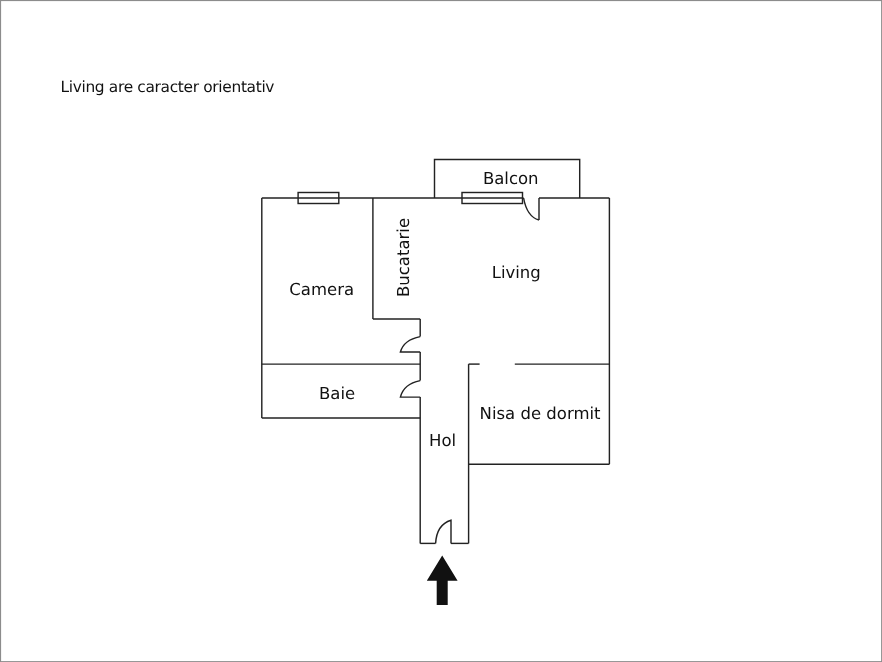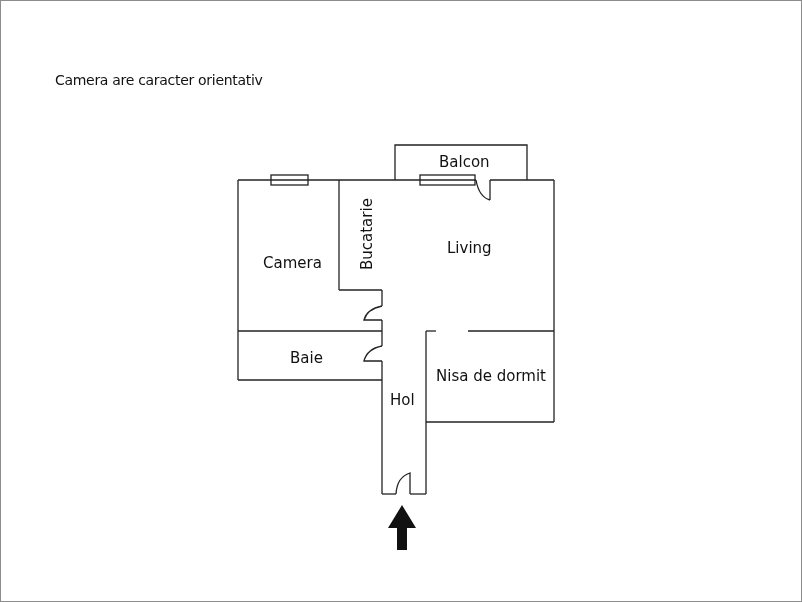--- a/index.html
+++ b/index.html
@@ -12,21 +12,21 @@
     font-family: "DejaVu Sans", sans-serif; font-size: 14px; color: #111;
     letter-spacing: -0.3px;
   }
   svg { position: absolute; left: 0; top: 0; }
   .lbl { font-family: "DejaVu Sans", sans-serif; font-size: 15px; fill: #111; }
 </style>
 </head>
 <body>
 
 <div id="frame">
-  <div id="note">Camera are caracter orientativ</div>
+  <div id="note">Living are caracter orientativ</div>
 
   <svg width="800" height="600" viewBox="0 0 800 600" fill="none" stroke="#222" stroke-width="1.3">
 
     <g>
       <polyline points="394,179 394,144 526,144 526,179"></polyline>
     </g>
 
     <g>
 
       <line x1="237" y1="179" x2="475" y2="179"></line>

